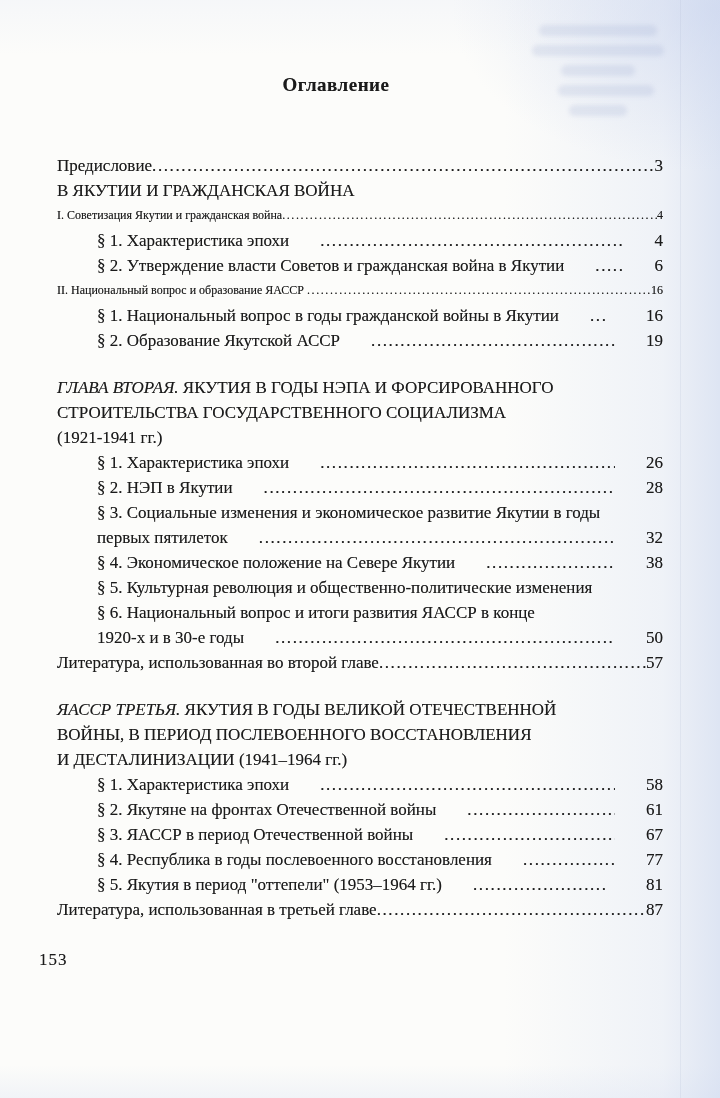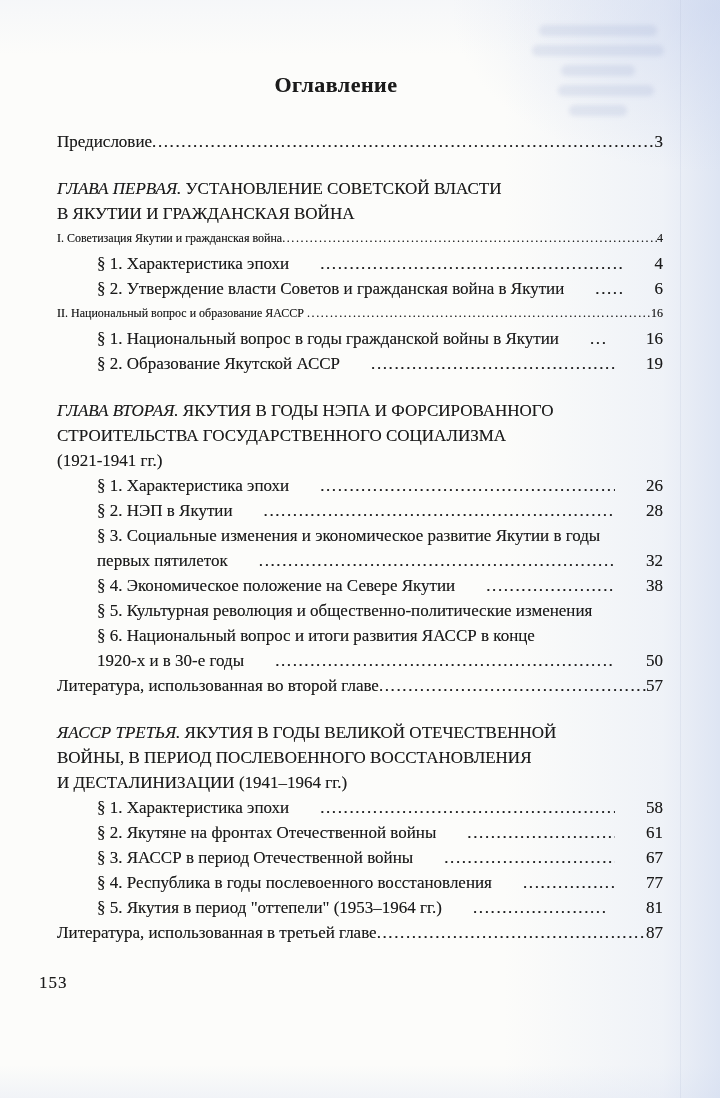--- a/index.html
+++ b/index.html
@@ -20,27 +20,27 @@
       #fcfcfa;
   }
   .content{
     position:absolute;left:57px;right:57px;top:0;
     text-shadow:0 0 0.5px rgba(10,10,10,0.45);
   }
   .title{
     position:relative;left:-24px;
     margin-top:72px;height:25px;
     text-align:center;
-    font-size:22px;font-weight:bold;
+    font-size:19px;font-weight:bold;
     letter-spacing:0.5px;
   }
   .r{display:flex;align-items:baseline;height:25px;white-space:pre;}
   .ind{margin-left:40px;gap:31px;}
   .sec{font-size:12px;}
-  .gap1{margin-top:32px;font-family:Liberation Serif, serif;}
+  .gap1{margin-top:56px;font-family:Liberation Serif, serif;}
   .gapc{margin-top:22px;}
   .pfx{font-style:italic;font-weight:normal;}
   .leader{flex:1 1 auto;overflow:hidden;white-space:nowrap;min-width:8px;}
   .leader::after{
     content:"..........................................................................................................................................................";
     letter-spacing:1.6px;
   }
   .pg{flex:0 0 auto;text-align:right;}
   .pgsp{padding-left:7px;}
   .folio{
@@ -83,23 +83,20 @@
   <div class="content">
 
     <div class="title">Оглавление</div>
 
     <div class="r gap1">
       <span>Предисловие</span>
       <span class="leader"></span>
       <span class="pg">3</span>
     </div>
 
-    <div class="r gapc">
-      <span><em class="pfx">ГЛАВА ПЕРВАЯ.</em><span> УСТАНОВЛЕНИЕ СОВЕТСКОЙ ВЛАСТИ</span></span>
-    </div>
     <div class="r">
       <span>В ЯКУТИИ И ГРАЖДАНСКАЯ ВОЙНА</span>
     </div>
     <div class="r sec">
       <span>I. Советизация Якутии и гражданская война</span>
       <span class="leader"></span>
       <span class="pg">4</span>
     </div>
     <div class="r ind">
       <span>§ 1. Характеристика эпохи</span>

